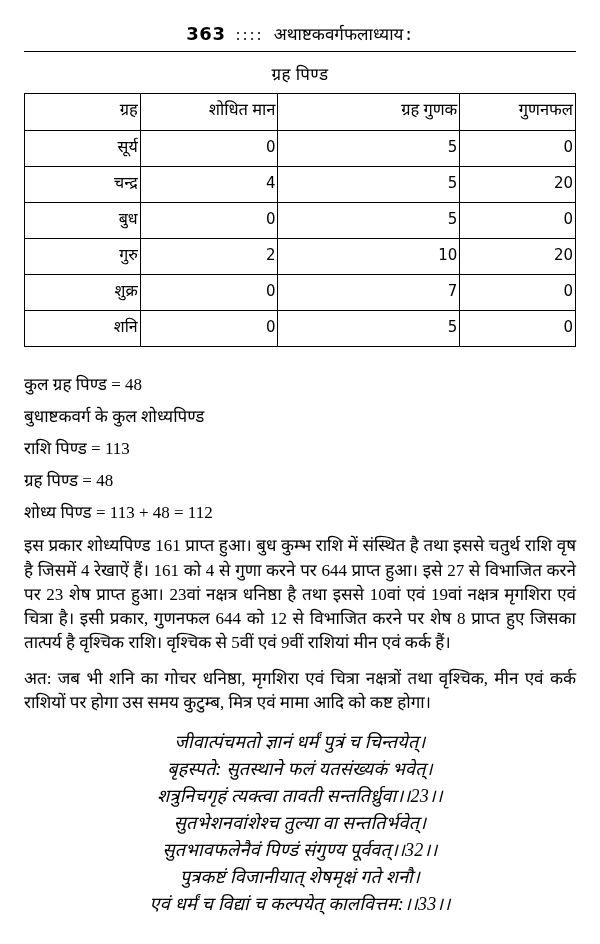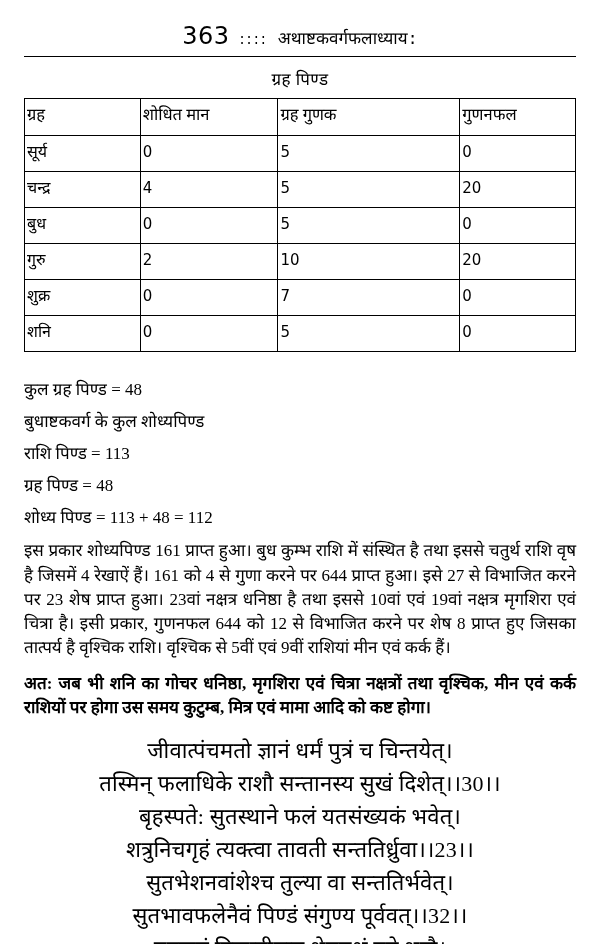--- a/index.html
+++ b/index.html
@@ -25,22 +25,22 @@
   
   .header {
     display: flex;
     align-items: baseline;
     justify-content: center;
     gap: 10px;
     margin-bottom: 6px;
   }
   .header .pageno {
     font-family: "DejaVu Sans", sans-serif;
-    font-weight: normal;
-    font-size: 24px;
+    font-weight: bold;
+    font-size: 18px;
     letter-spacing: 0.5px;
   }
   .header .dots {
     font-size: 15px;
     letter-spacing: 2px;
     font-family: "DejaVu Sans", sans-serif;
   }
   .header .chapter {
     font-family: Liberation Mono, monospace;
     font-size: 17px;
@@ -61,21 +61,21 @@
   }
 
   
   table.grid {
     border-collapse: collapse;
     width: 100%;
     table-layout: fixed;
   }
   table.grid th, table.grid td {
     border: 1.4px solid #000;
-    text-align: left;
+    text-align: right;
     font-size: 16px;
     padding: 4px 2px 6px 2px;
     height: 25px;
     line-height: 1.15;
   }
   table.grid th {
     font-weight: normal;
     font-size: 16.5px;
     padding-bottom: 7px;
   }
@@ -98,31 +98,32 @@
     line-height: 1.3;
   }
 
   
   .para {
     font-size: 17px;
     line-height: 1.42;
     text-align: justify;
     margin: 10px 0 0 0;
   }
-  .para.tight { margin-top: 12px; font-weight: bold; }
+  .para.tight { margin-top: 12px; }
 
   
   .verses {
     margin-top: 14px;
     text-align: center;
   }
   .verses .verse {
-    font-size: 22px;
+    font-size: 18px;
     line-height: 1.5;
     letter-spacing: 0.2px;
+    font-style: italic;
   }
 </style>
 </head>
 <body>
 
 <div class="page">
 
   <div class="header">
     <span class="pageno">363</span>
     <span class="dots">::::</span>
@@ -194,21 +195,20 @@
     <p class="line">राशि पिण्ड = 113</p>
     <p class="line">ग्रह पिण्ड = 48</p>
     <p class="line">शोध्य पिण्ड = 113 + 48 = 112</p>
   </div>
 
   <p class="para">इस प्रकार शोध्यपिण्ड 161 प्राप्त हुआ। बुध कुम्भ राशि में संस्थित है तथा इससे चतुर्थ राशि वृष है जिसमें 4 रेखाऐं हैं। 161 को 4 से गुणा करने पर 644 प्राप्त हुआ। इसे 27 से विभाजित करने पर 23 शेष प्राप्त हुआ। 23वां नक्षत्र धनिष्ठा है तथा इससे 10वां एवं 19वां नक्षत्र मृगशिरा एवं चित्रा है। इसी प्रकार, गुणनफल 644 को 12 से विभाजित करने पर शेष 8 प्राप्त हुए जिसका तात्पर्य है वृश्चिक राशि। वृश्चिक से 5वीं एवं 9वीं राशियां मीन एवं कर्क हैं।</p>
   <p class="para tight">अत: जब भी शनि का गोचर धनिष्ठा, मृगशिरा एवं चित्रा नक्षत्रों तथा वृश्चिक, मीन एवं कर्क राशियों पर होगा उस समय कुटुम्ब, मित्र एवं मामा आदि को कष्ट होगा।</p>
 
   <div class="verses">
     <div class="verse">जीवात्पंचमतो ज्ञानं धर्मं पुत्रं च चिन्तयेत्।</div>
-    <div class="verse">तस्मिन् फलाधिके राशौ सन्तानस्य सुखं दिशेत्।।30।।</div>
     <div class="verse">बृहस्पते: सुतस्थाने फलं यतसंख्यकं भवेत्।</div>
     <div class="verse">शत्रुनिचगृहं त्यक्त्वा तावती सन्ततिर्ध्रुवा।।23।।</div>
     <div class="verse">सुतभेशनवांशेश्च तुल्या वा सन्ततिर्भवेत्।</div>
     <div class="verse">सुतभावफलेनैवं पिण्डं संगुण्य पूर्ववत्।।32।।</div>
     <div class="verse">पुत्रकष्टं विजानीयात् शेषमृक्षं गते शनौ।</div>
     <div class="verse">एवं धर्मं च विद्यां च कल्पयेत् कालवित्तम:।।33।।</div>
   </div>
 
 </div>
 

